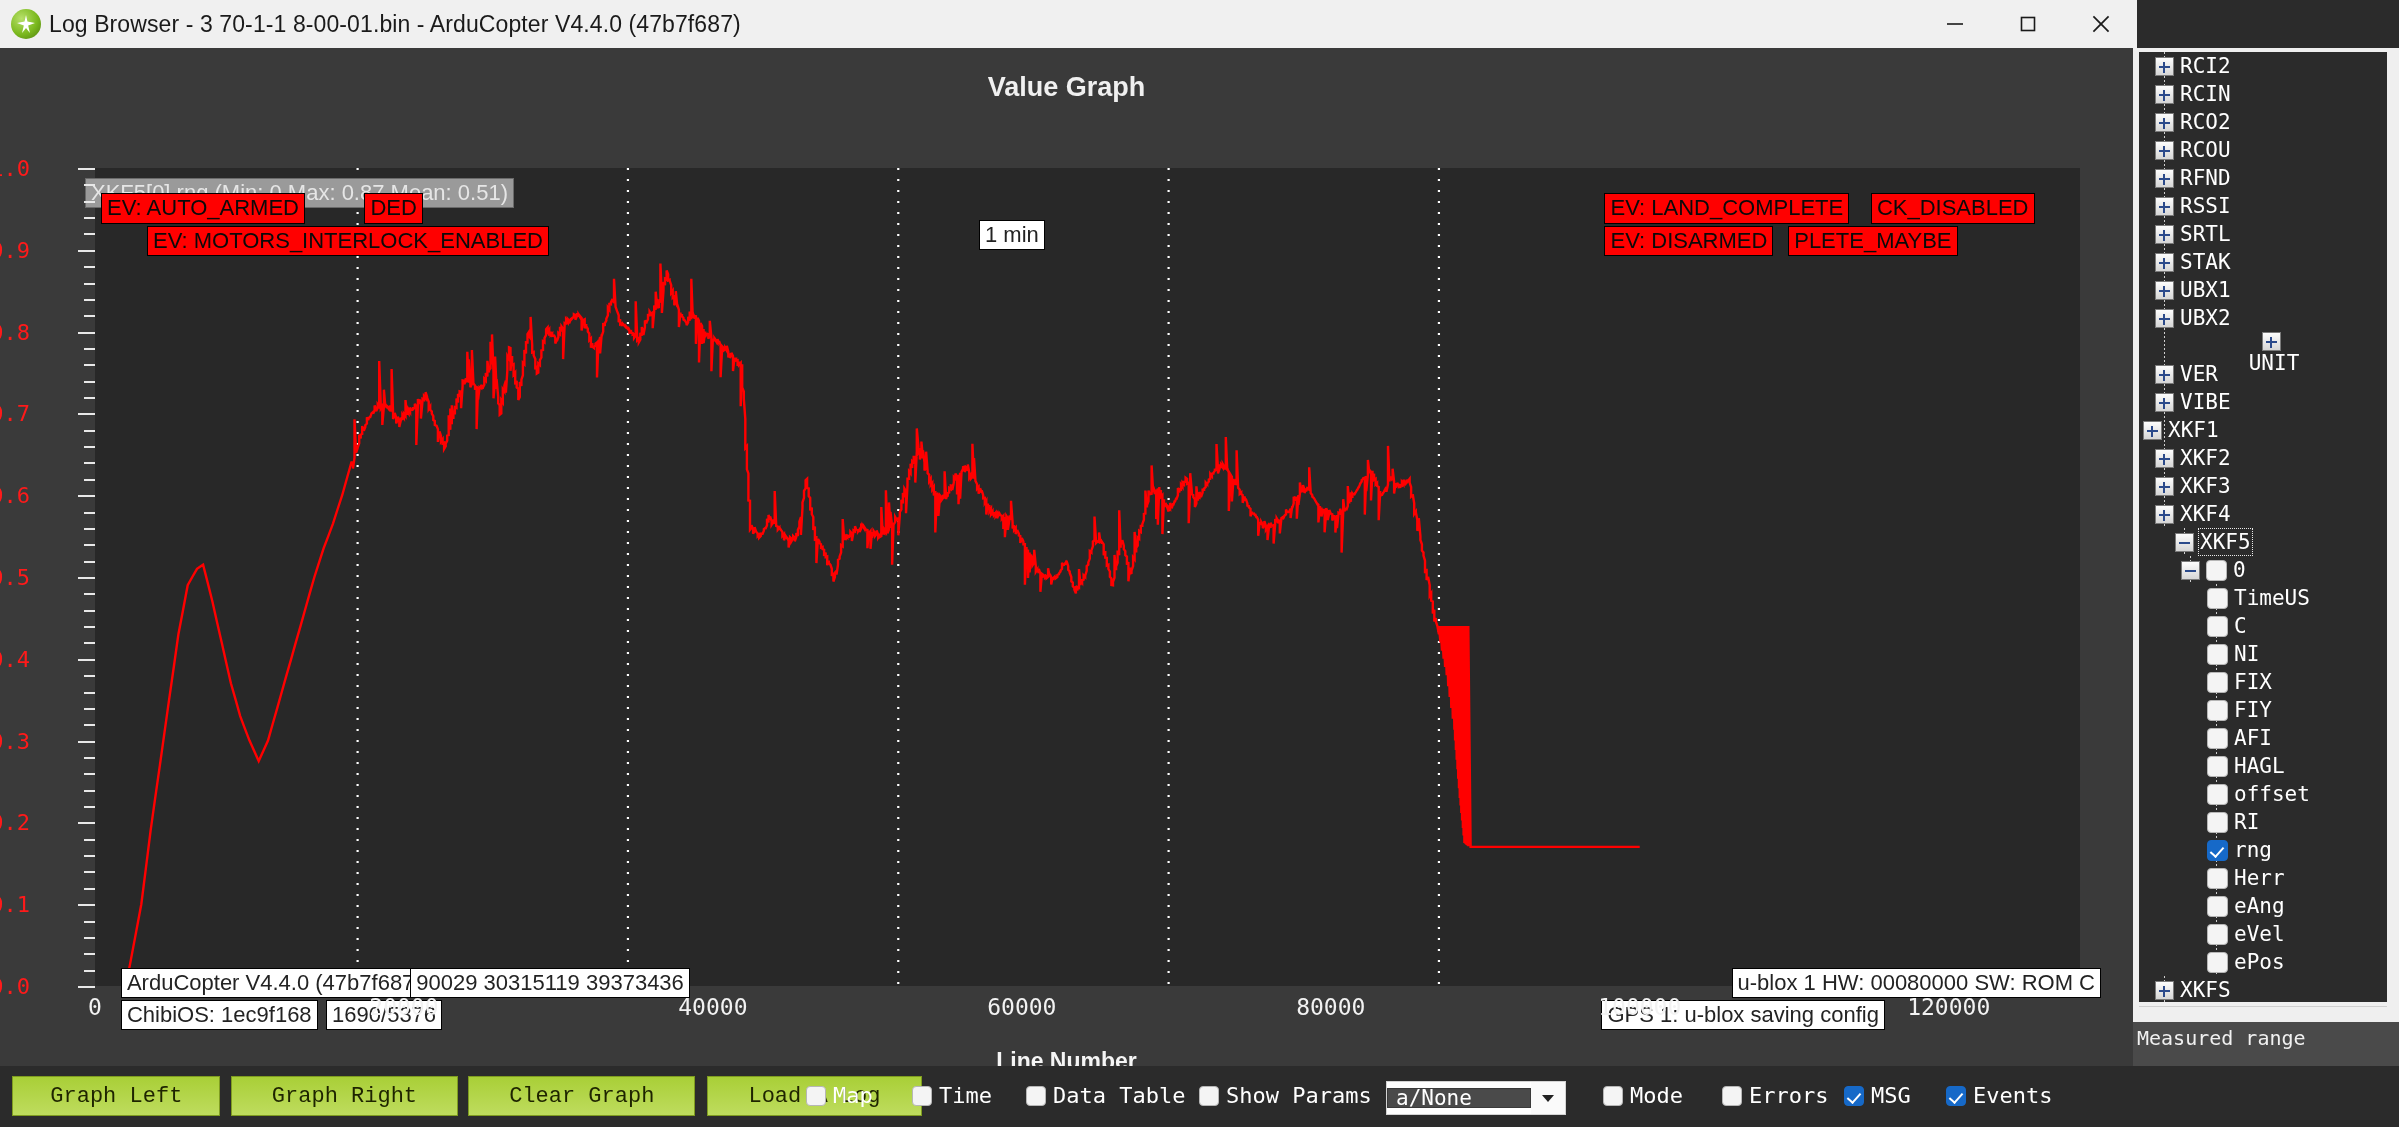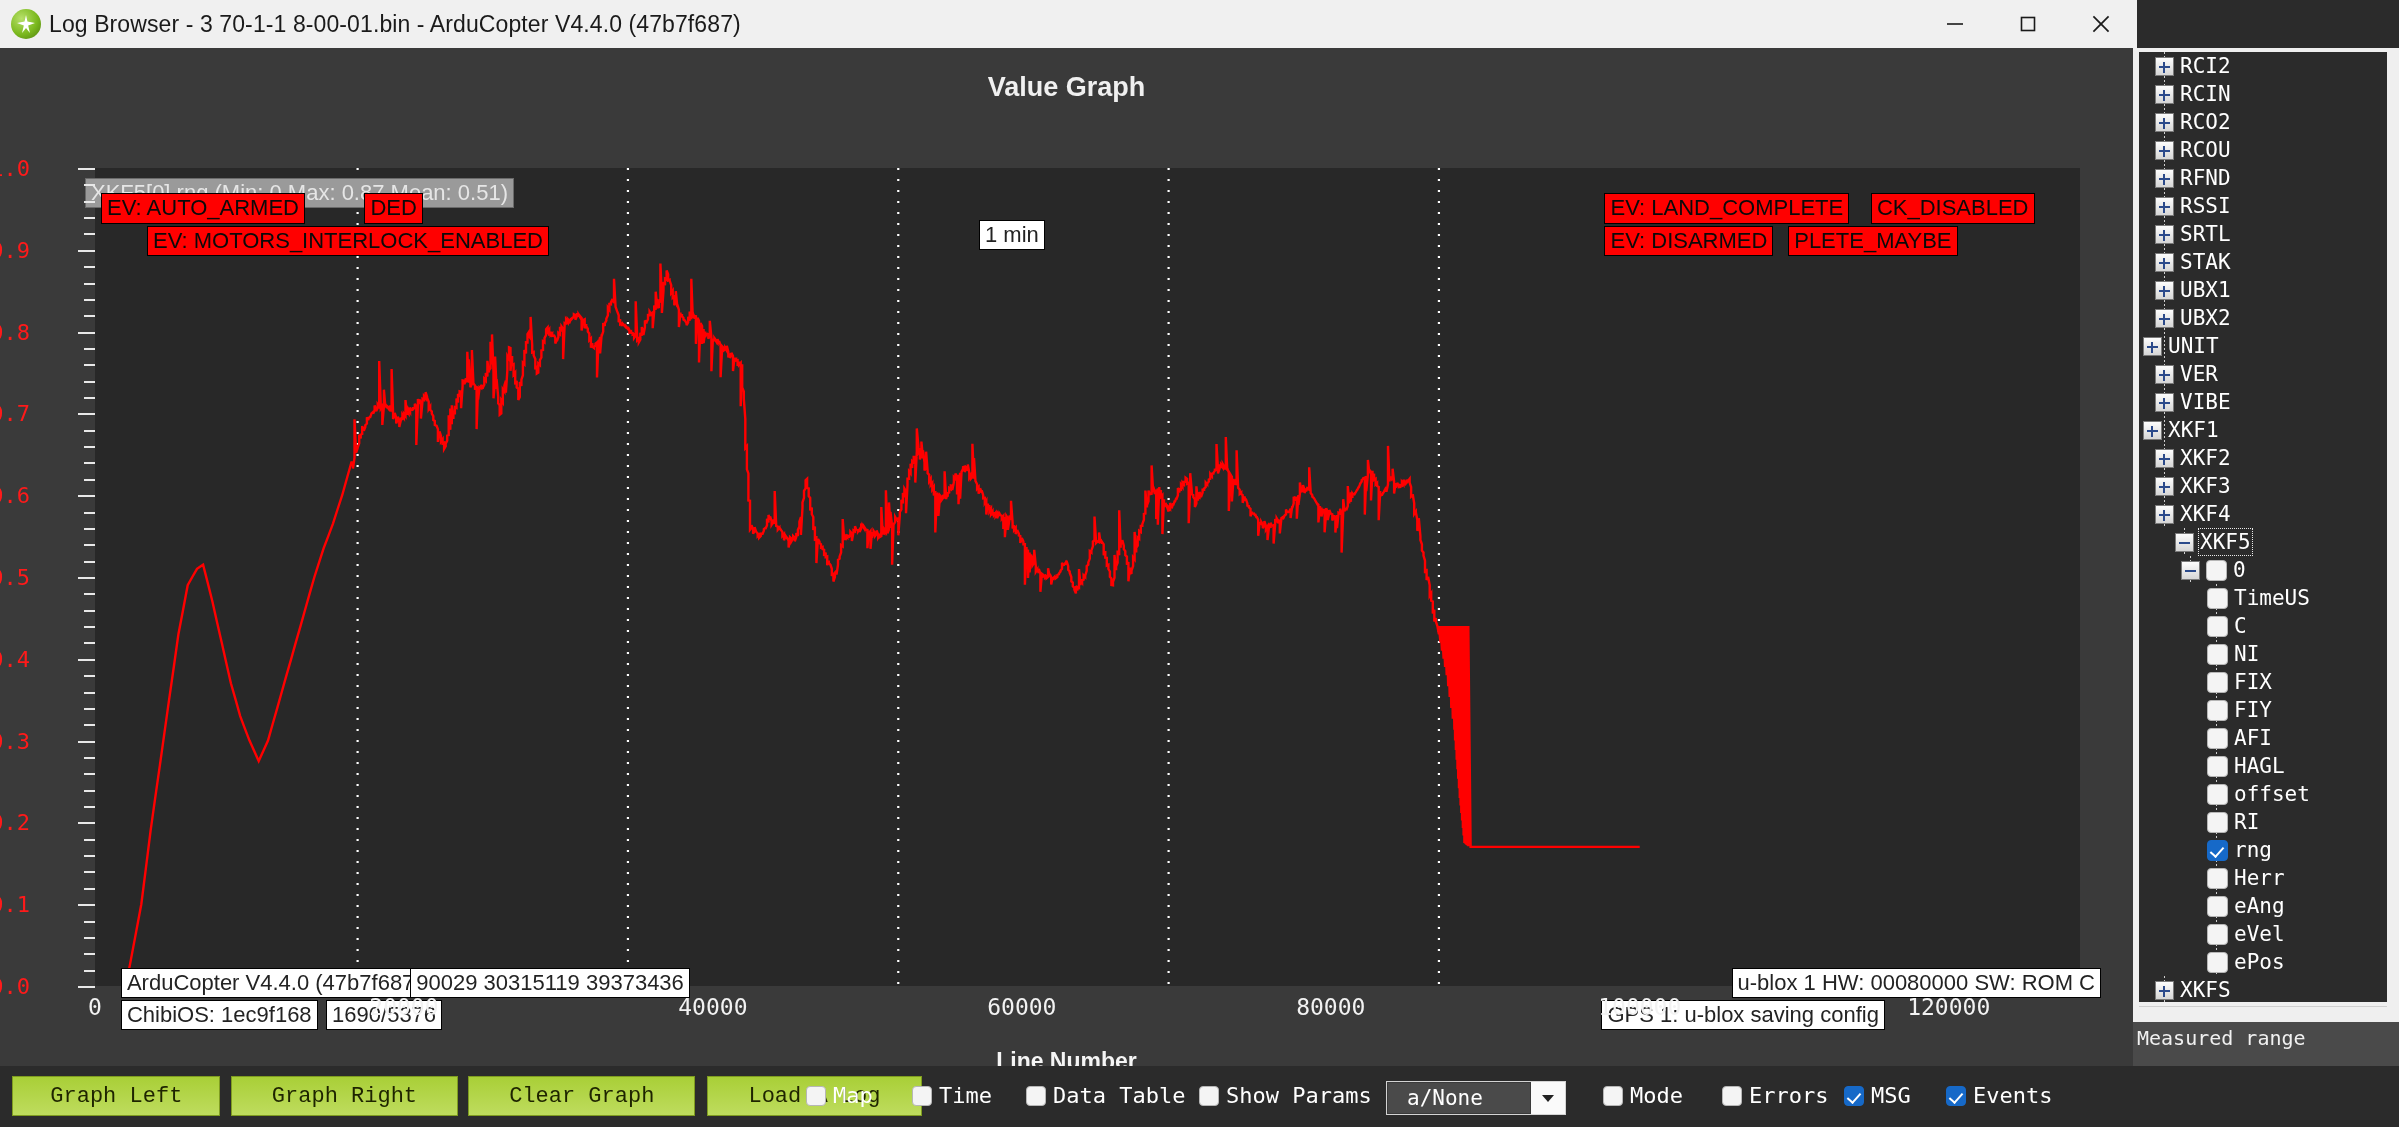--- a/index.html
+++ b/index.html
@@ -162,23 +162,23 @@
     position: absolute; top: 17px; display: flex; align-items: center;
     color: #ffffff; font-family: "DejaVu Sans Mono", monospace; font-size: 22px;
     white-space: nowrap;
   }
   .tcheck .cb { width: 20px; height: 20px; margin-right: 7px; }
   #combo {
     position: absolute; left: 1386px; top: 15px; width: 180px; height: 34px;
     background: #ffffff; border: 1px solid #d4d4d4; display: flex; align-items: center;
   }
   #combo-value {
-    flex: 1; height: 32px; background: #4a4a4a; color: #ffffff;
+    flex: 1; height: 20px; background: #4a4a4a; color: #ffffff;
     font-family: "DejaVu Sans Mono", monospace; font-size: 21px;
-    display: flex; align-items: center; padding-left: 19px;
+    display: flex; align-items: center; padding-left: 8px;
     border: 1px solid #3a3a3a;
   }
   #combo-arrow {
     width: 34px; height: 32px; display: flex; align-items: center; justify-content: center;
     background: #fafafa;
   }
   #combo-arrow::after {
     content: ""; border-left: 6px solid transparent; border-right: 6px solid transparent;
     border-top: 7px solid #222;
   }
@@ -362,21 +362,21 @@
       <div class="trow" style="padding-left: 16px;">
         <div class="dots" style="left: 25px;"></div>
         <div class="tog plus"></div>
         <span class="tlabel">UBX1</span>
       </div>
       <div class="trow" style="padding-left: 16px;">
         <div class="dots" style="left: 25px;"></div>
         <div class="tog plus"></div>
         <span class="tlabel">UBX2</span>
       </div>
-      <div class="trow" style="padding-left: 4px;">
+      <div class="trow" style="padding-left: 16px; flex-direction: column;">
         <div class="dots" style="left: 25px;"></div>
         <div class="tog plus"></div>
         <span class="tlabel">UNIT</span>
       </div>
       <div class="trow" style="padding-left: 16px;">
         <div class="dots" style="left: 25px;"></div>
         <div class="tog plus"></div>
         <span class="tlabel">VER</span>
       </div>
       <div class="trow" style="padding-left: 16px;">

